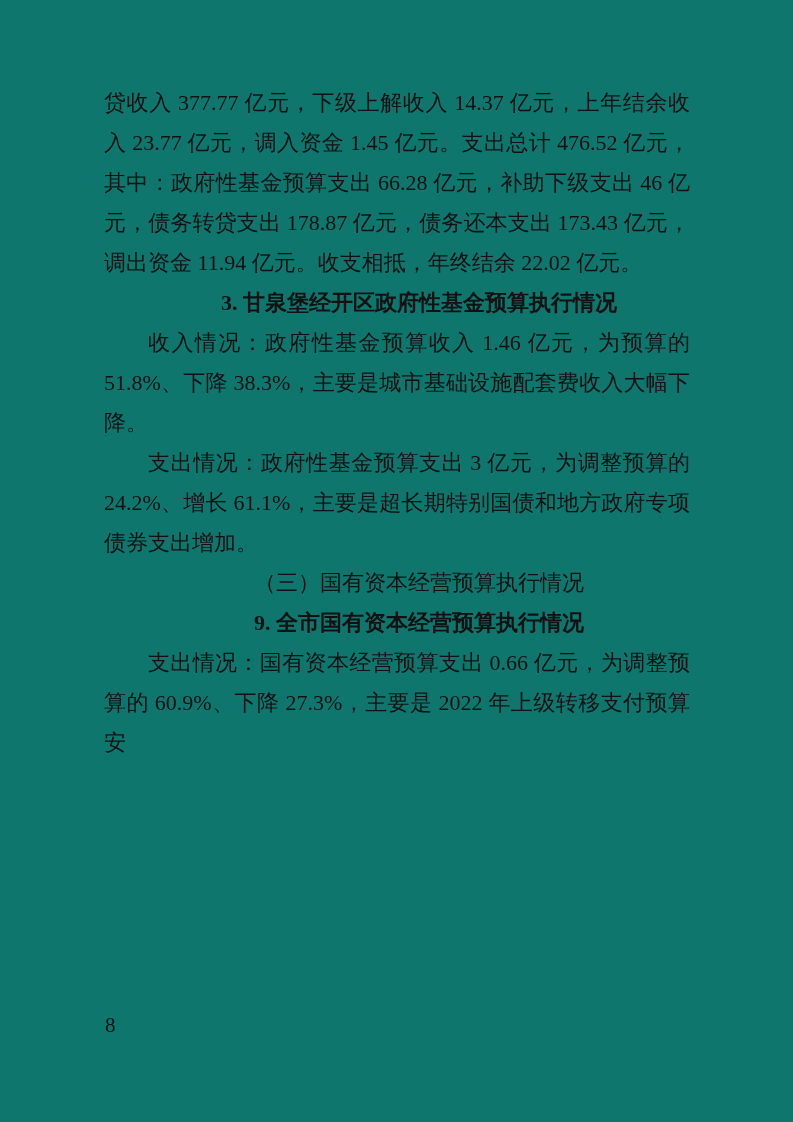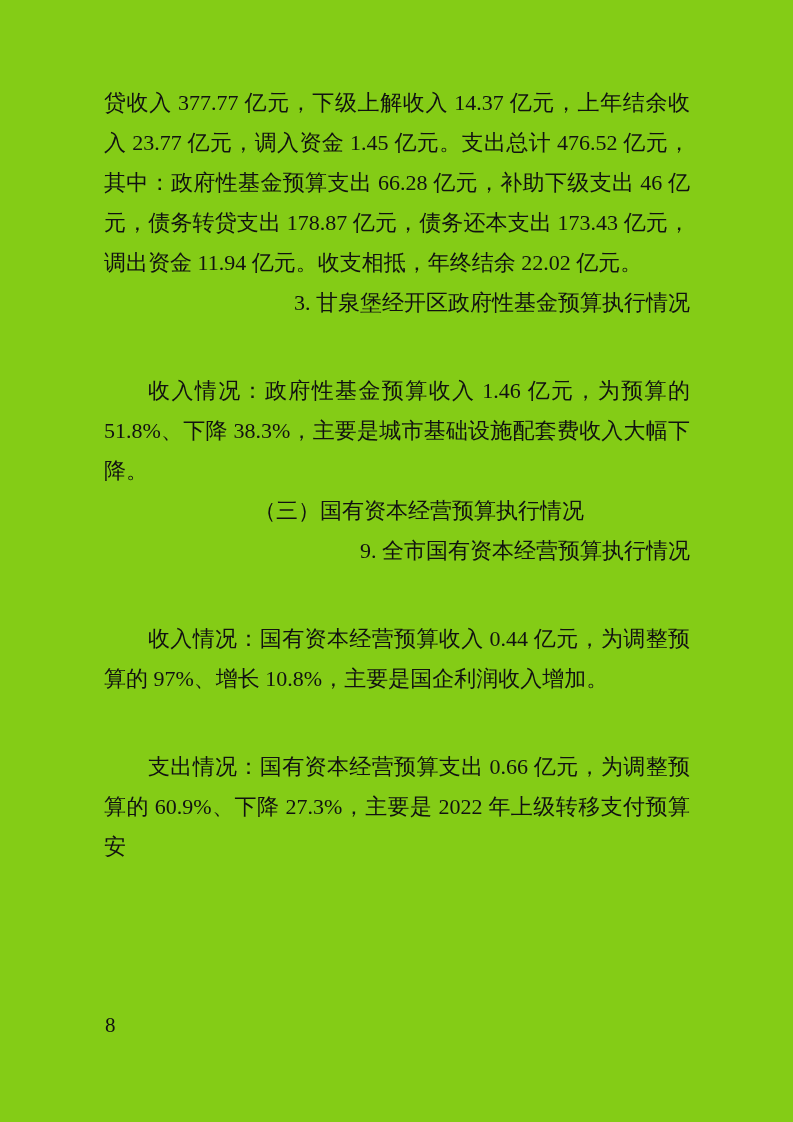--- a/index.html
+++ b/index.html
@@ -4,50 +4,49 @@
 <style>
   html, body {
     margin: 0;
     padding: 0;
     background: #ffffff;
   }
   .page {
     position: relative;
     width: 793px;
     height: 1122px;
-    background: #84cc16;
+    background: #0f766e;
     overflow: hidden;
     font-family: "Liberation Serif", "DejaVu Serif", serif;
     color: #111111;
   }
   .content {
     position: absolute;
     left: 104px;
     top: 83px;
     width: 586px;
     font-size: 22px;
     line-height: 40px;
     text-align: justify;
     text-justify: inter-ideograph;
   }
   .block {
     margin: 0;
     padding: 0;
   }
   .paragraph {
     text-indent: 2em;
-    margin-top: 48px;
   }
   .paragraph-continued {
     text-indent: 0;
   }
   .heading-bold {
     text-indent: 2em;
-    font-weight: normal;
-    text-align: right;
+    font-weight: bold;
+    text-align: center;
   }
   .heading-section {
     text-indent: 2em;
     font-weight: normal;
     text-align: center;
   }
   .page-footer {
     position: absolute;
     left: 105px;
     top: 1012px;
@@ -57,19 +56,19 @@
   }
 </style>
 </head>
 <body>
 
 <div class="page">
   <div class="content">
     <p class="block paragraph-continued">贷收入 377.77 亿元，下级上解收入 14.37 亿元，上年结余收入 23.77 亿元，调入资金 1.45 亿元。支出总计 476.52 亿元，其中：政府性基金预算支出 66.28 亿元，补助下级支出 46 亿元，债务转贷支出 178.87 亿元，债务还本支出 173.43 亿元，调出资金 11.94 亿元。收支相抵，年终结余 22.02 亿元。</p>
     <p class="block heading-bold">3. 甘泉堡经开区政府性基金预算执行情况</p>
     <p class="block paragraph">收入情况：政府性基金预算收入 1.46 亿元，为预算的 51.8%、下降 38.3%，主要是城市基础设施配套费收入大幅下降。</p>
+    <p class="block paragraph">支出情况：政府性基金预算支出 3 亿元，为调整预算的 24.2%、增长 61.1%，主要是超长期特别国债和地方政府专项债券支出增加。</p>
     <p class="block heading-section">（三）国有资本经营预算执行情况</p>
     <p class="block heading-bold">9. 全市国有资本经营预算执行情况</p>
-    <p class="block paragraph">收入情况：国有资本经营预算收入 0.44 亿元，为调整预算的 97%、增长 10.8%，主要是国企利润收入增加。</p>
     <p class="block paragraph">支出情况：国有资本经营预算支出 0.66 亿元，为调整预算的 60.9%、下降 27.3%，主要是 2022 年上级转移支付预算安</p>
   </div>
   <div class="page-footer">8</div>
 </div>
 
 </body></html>

